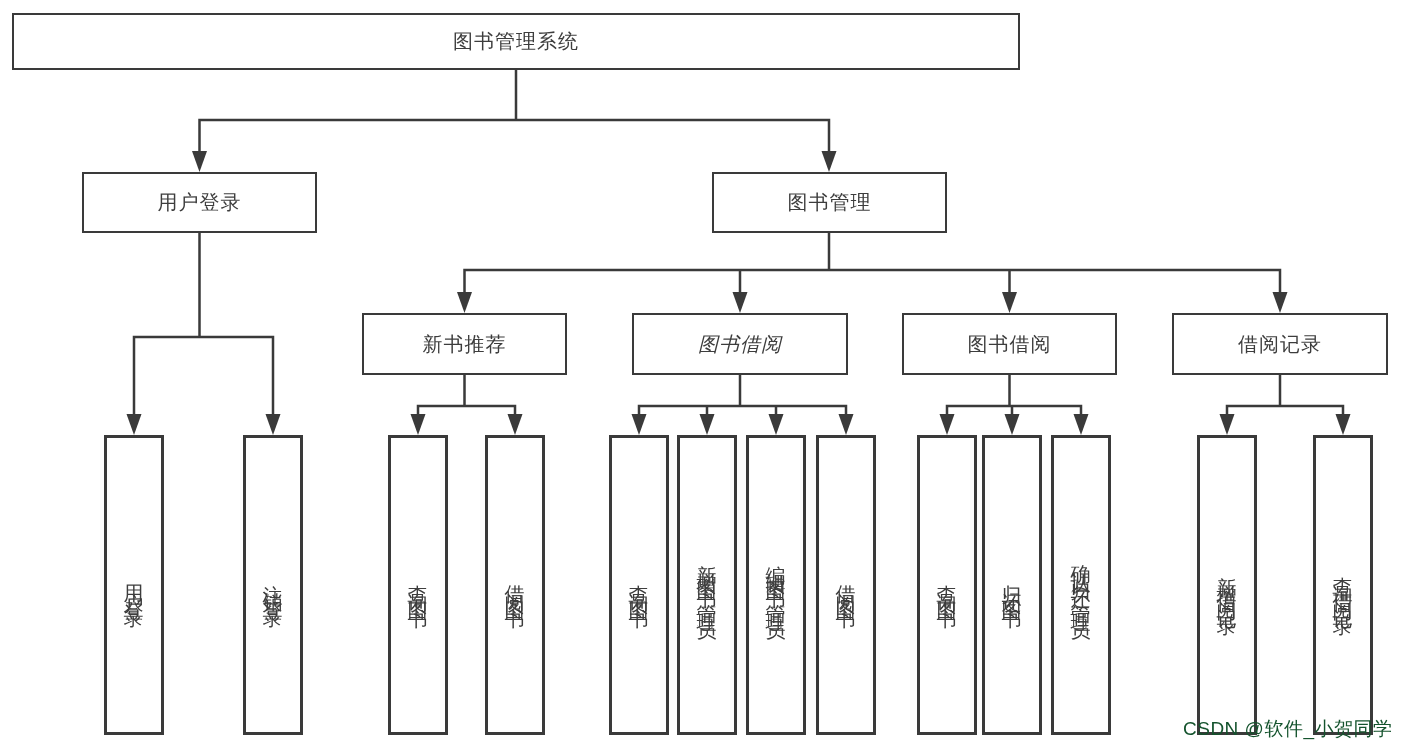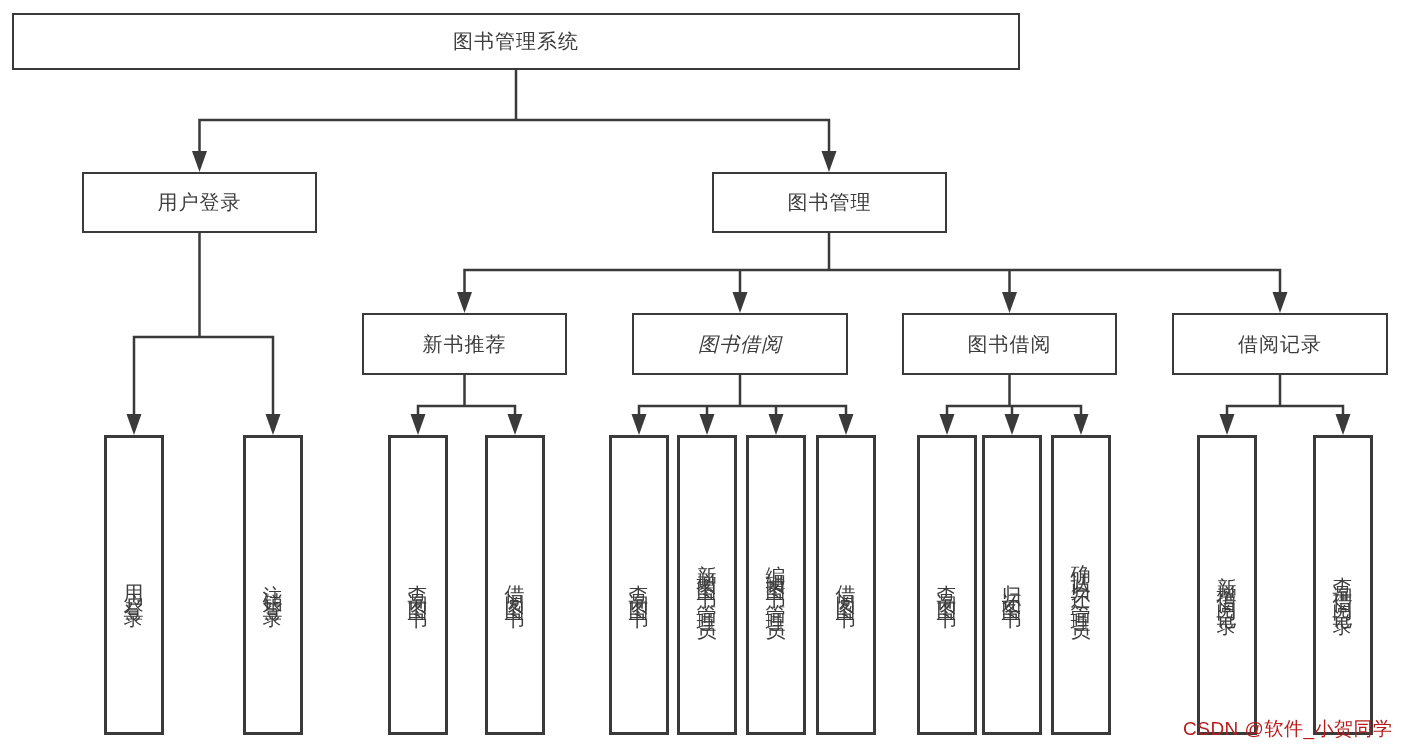--- a/index.html
+++ b/index.html
@@ -52,21 +52,21 @@
   }
   .u1 { left: 104px; }  .u2 { left: 243px; }
   .a1 { left: 388px; }  .a2 { left: 485px; }
   .b1 { left: 609px; }  .b2 { left: 677px; }  .b3 { left: 746px; }  .b4 { left: 816px; }
   .c1 { left: 917px; }  .c2 { left: 982px; }  .c3 { left: 1051px; }
   .d1 { left: 1197px; } .d2 { left: 1313px; }
   .watermark {
     position: absolute;
     left: 1183px; top: 716px;
     font-size: 19px;
-    color: #b91c1c;
+    color: #14532d;
     letter-spacing: 0.5px;
     white-space: nowrap;
     z-index: 5;
   }
 </style>
 </head>
 <body>
 
 <div id="stage">
 

